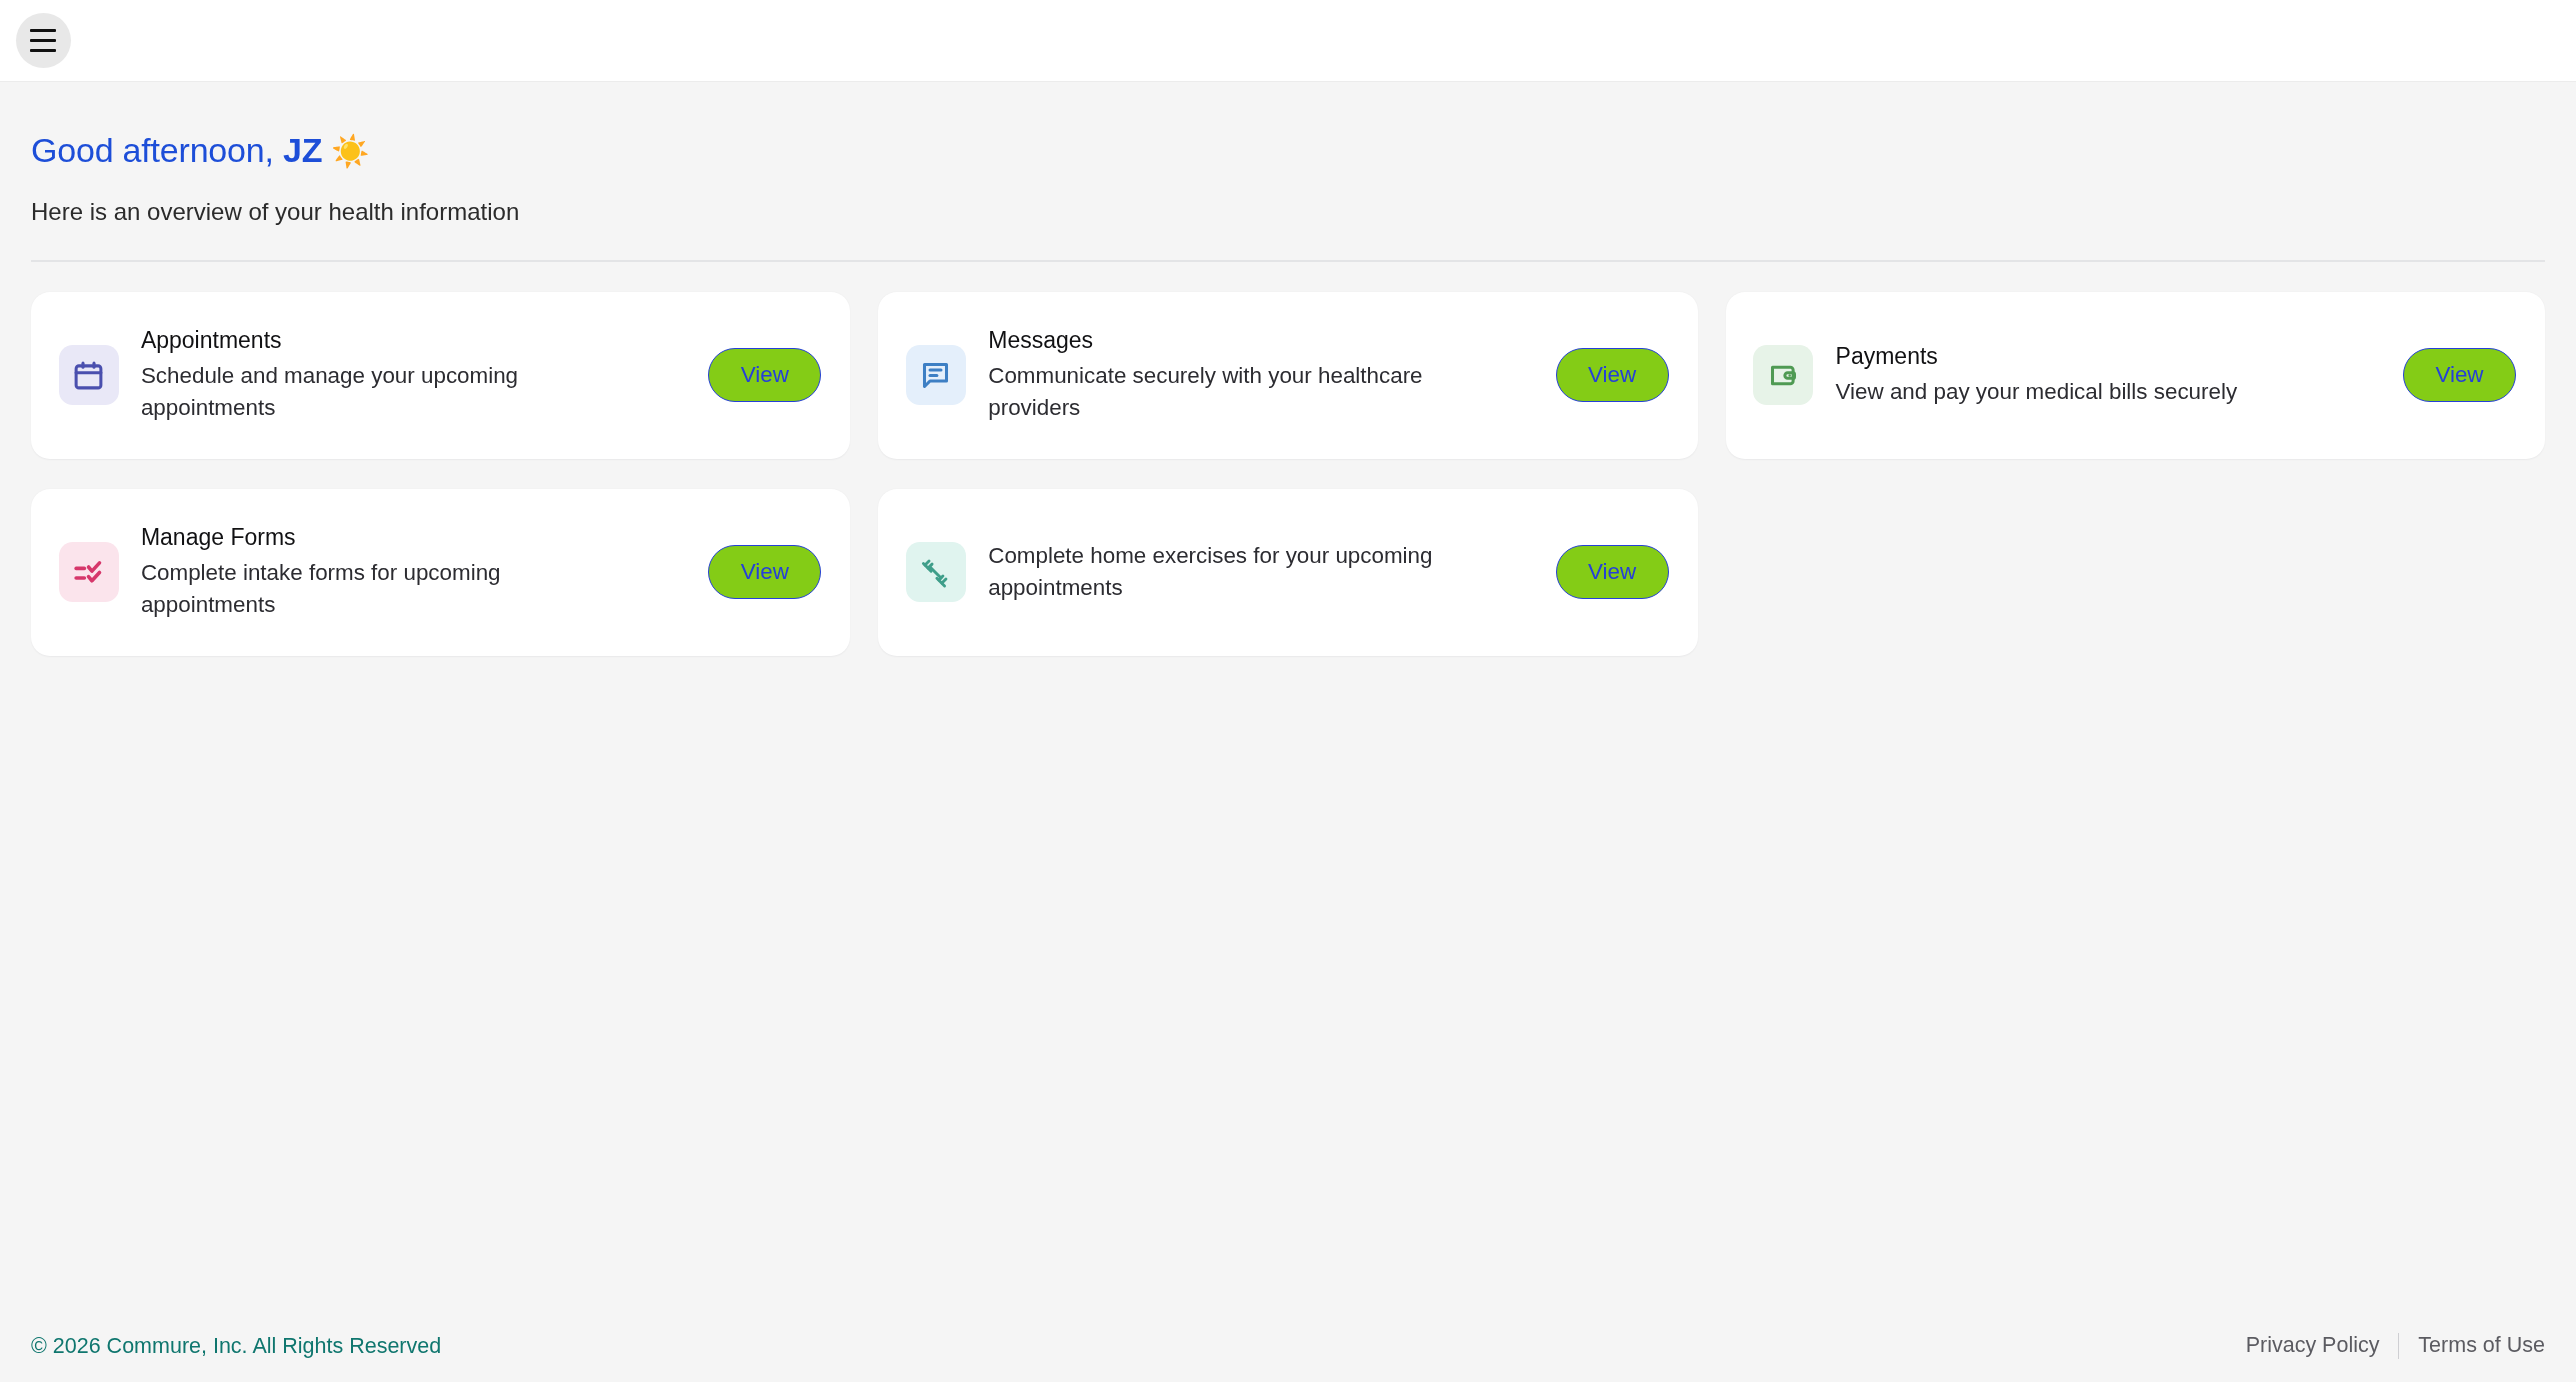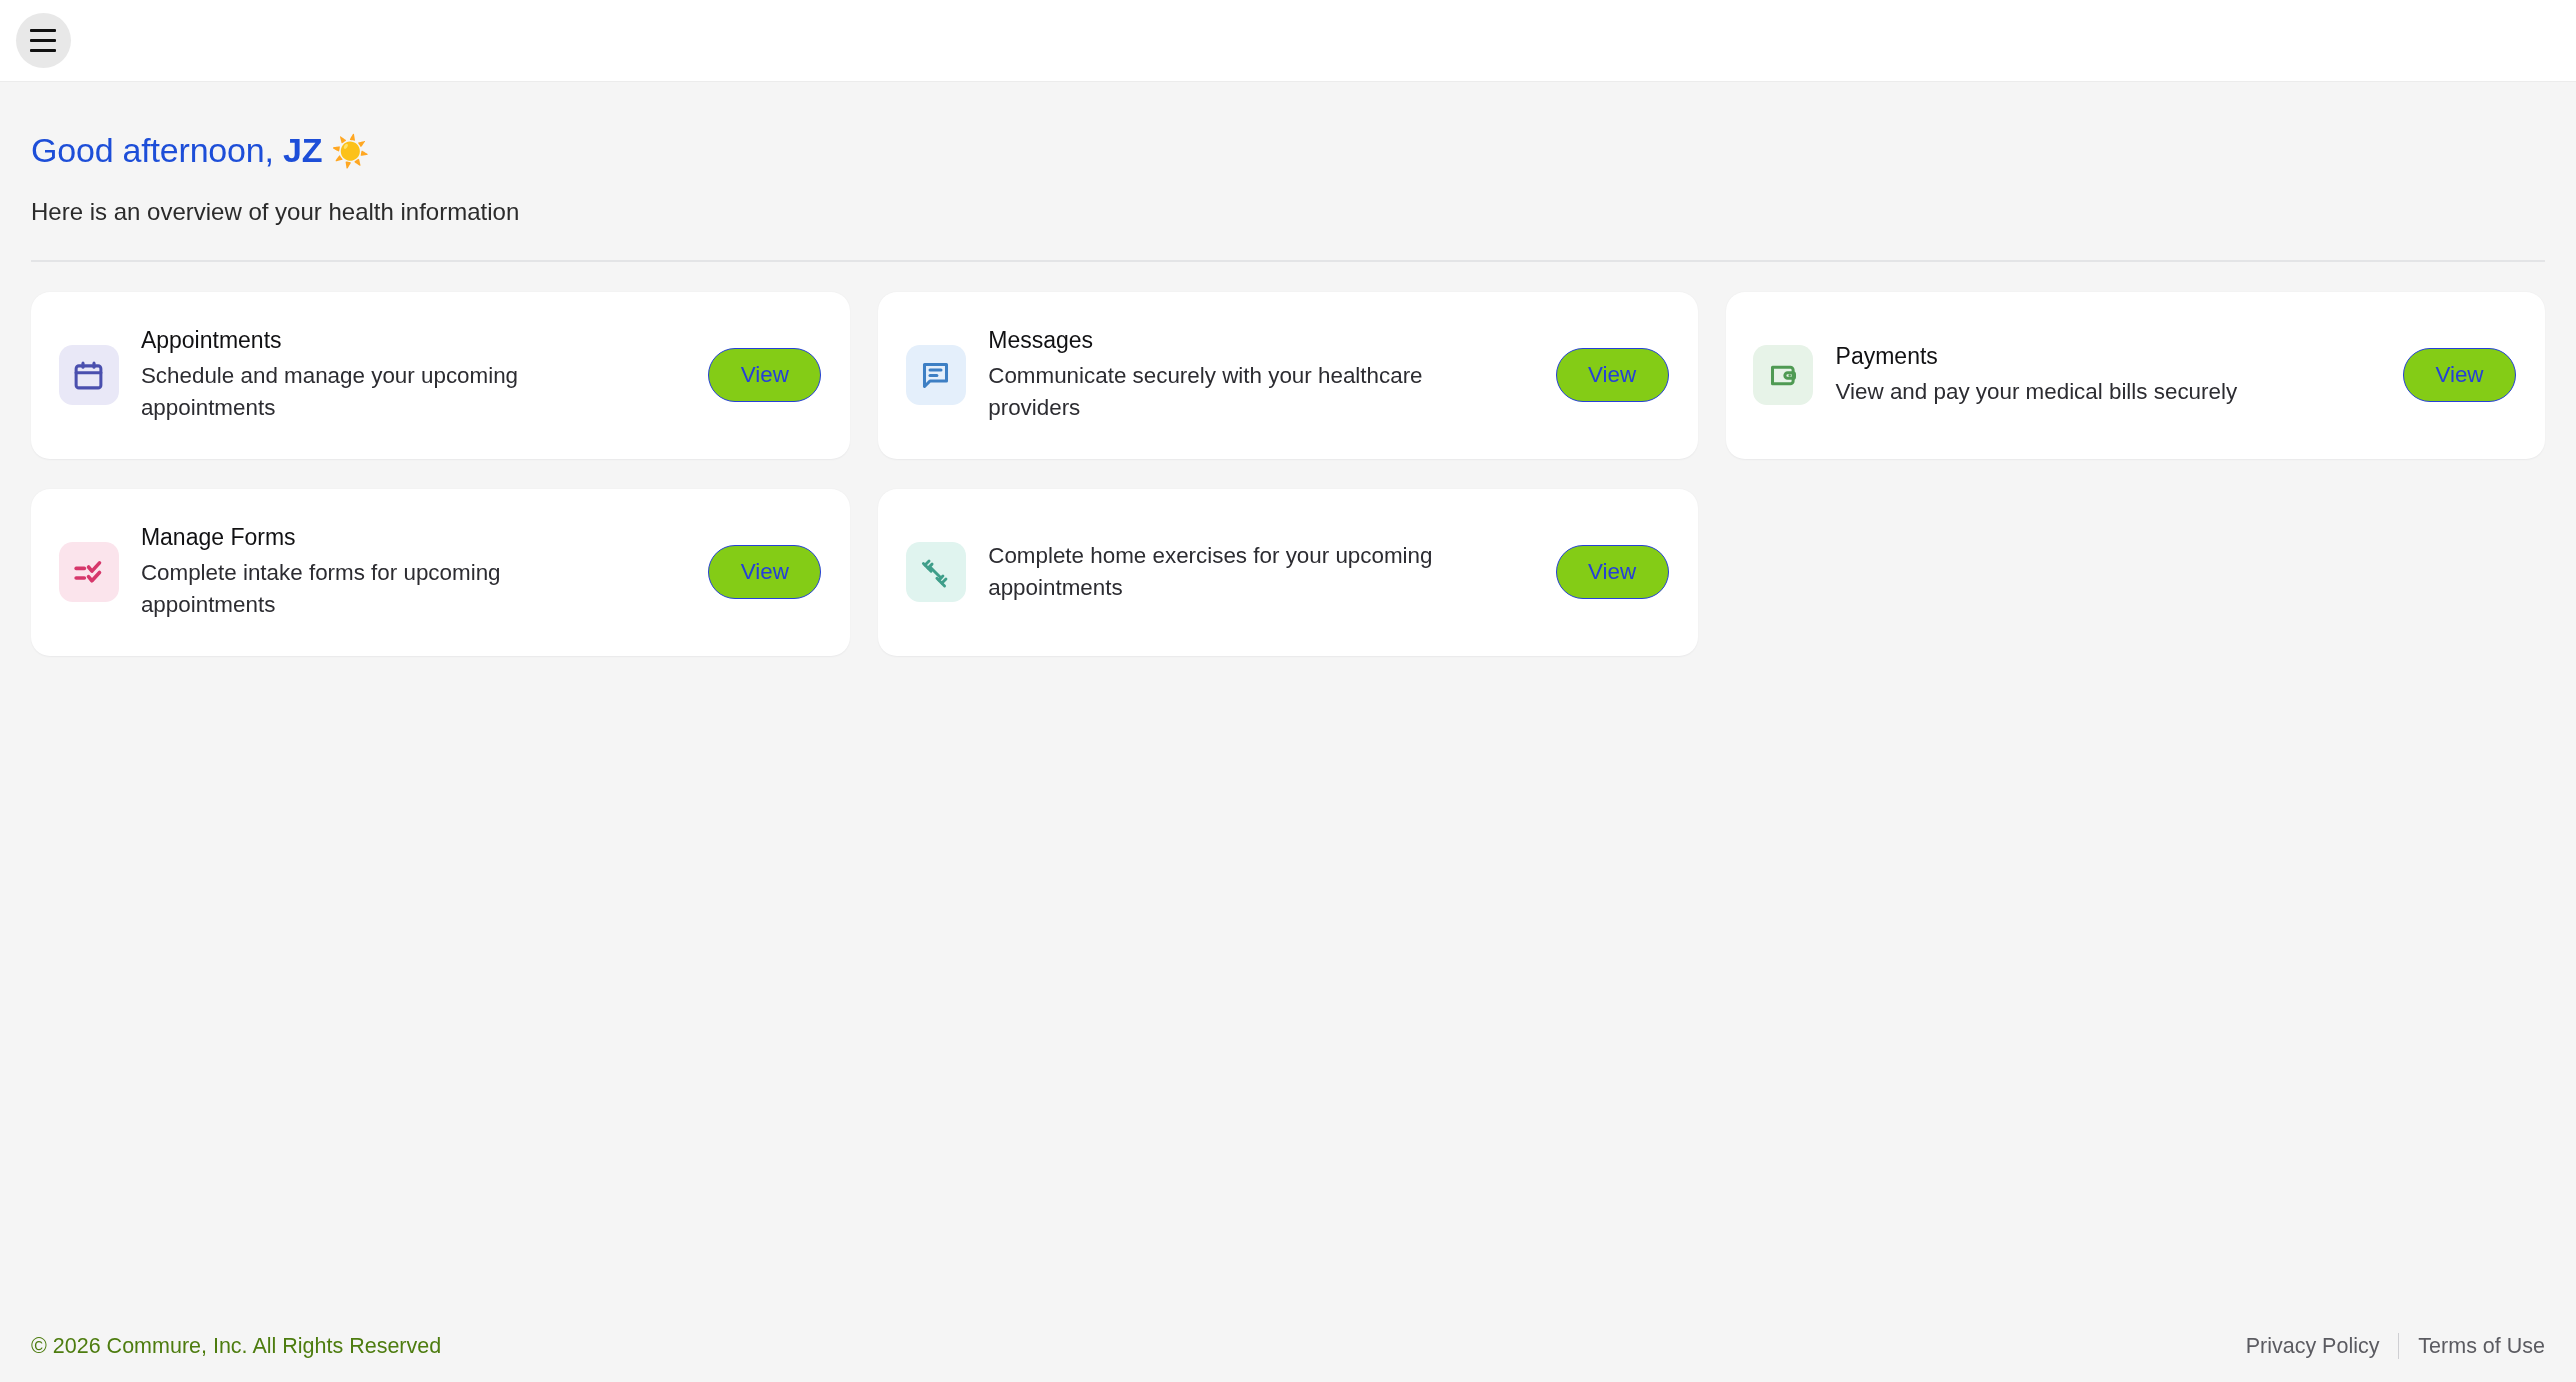--- a/index.html
+++ b/index.html
@@ -171,25 +171,24 @@
     bottom: 0;
     height: 74px;
     display: flex;
     align-items: center;
     justify-content: space-between;
     padding: 0 31px;
     background: #f5f5f5;
   }
   .copyright {
     font-size: 21.5px;
-    color: #4d7c0f;
+    color: #0f766e;
   }
   .footer-links {
     display: flex;
-    align-items: center;
     gap: 19px;
   }
   .footer-link {
     font-size: 21.5px;
     color: #5b5b61;
     text-decoration: none;
     cursor: pointer;
   }
   .footer-sep {
     width: 0.9px;

